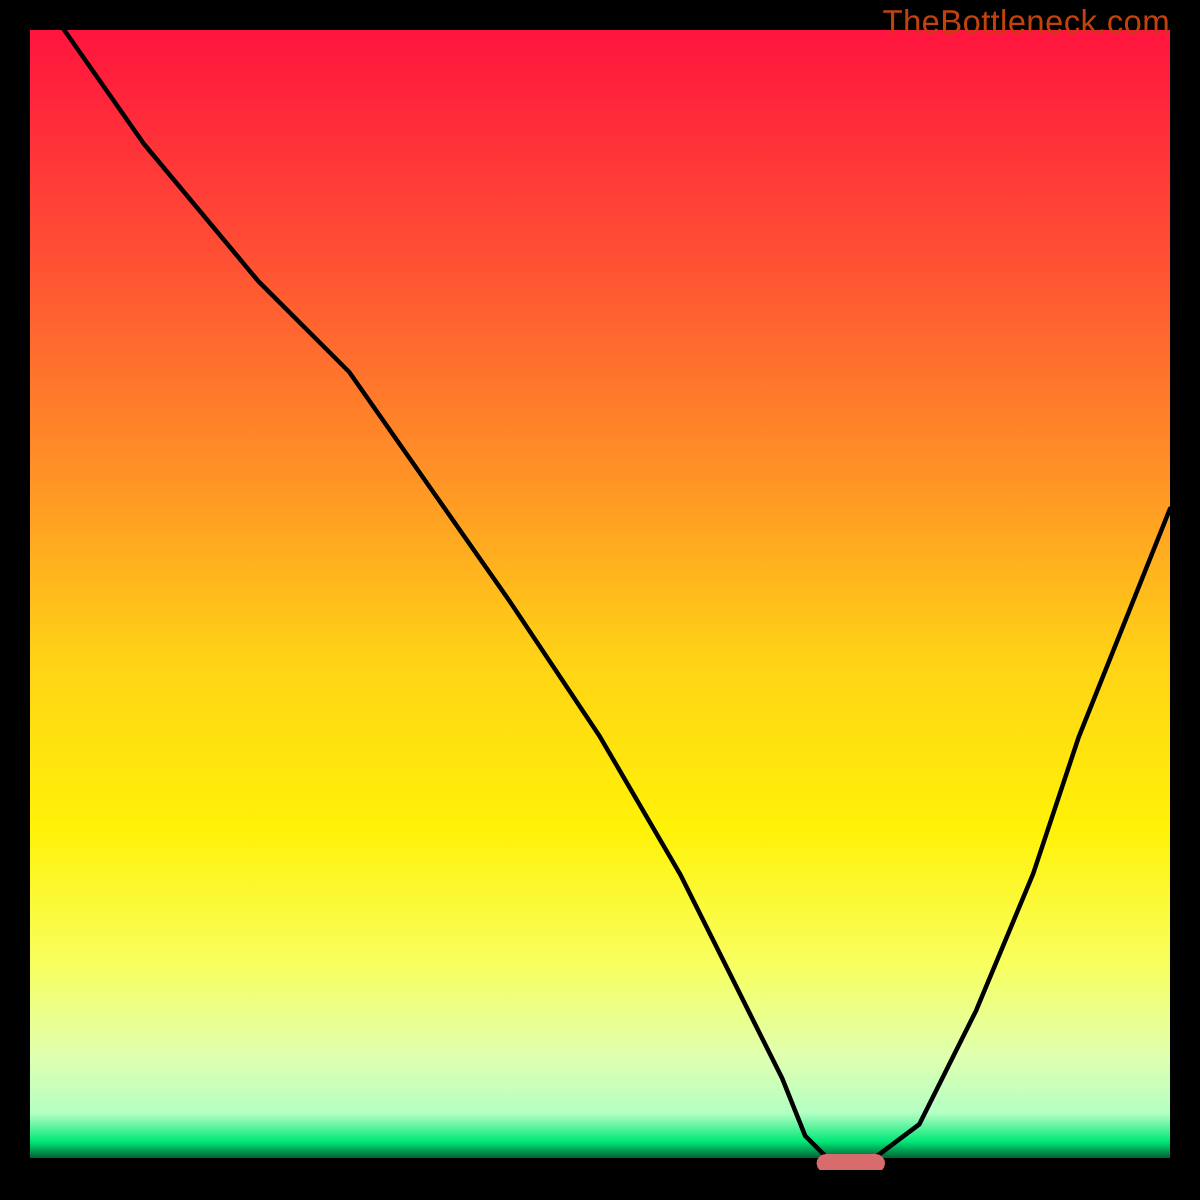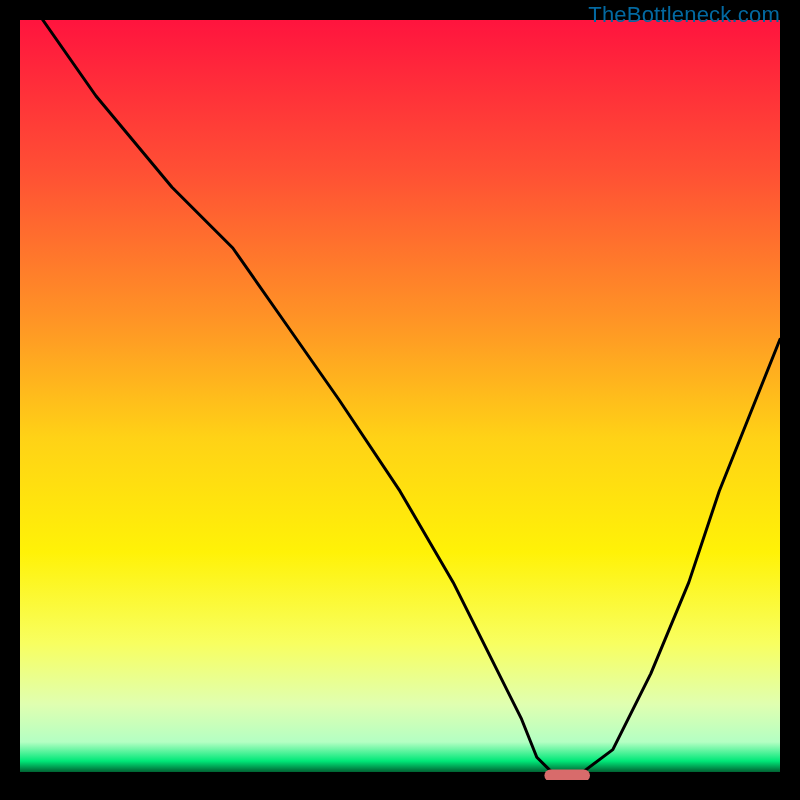--- a/index.html
+++ b/index.html
@@ -22,21 +22,21 @@
     position: absolute;
     left: 0;
     top: 0;
     width: 760px;
     height: 760px;
   }
   .watermark {
     position: absolute;
     top: 2px;
     right: 20px;
-    color: #0369a1;
+    color: #c2410c;
     font-family: Arial, Helvetica, sans-serif;
     font-size: 22px;
     font-weight: 500;
     letter-spacing: 0.2px;
     user-select: none;
   }
 </style>
 </head>
 <body>
 

